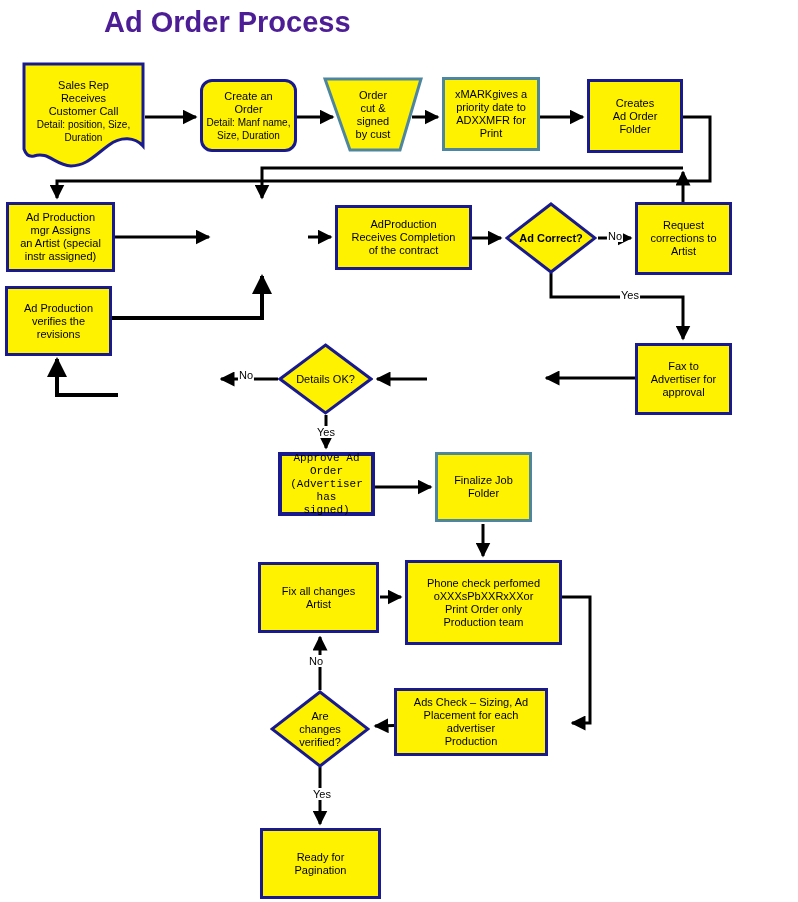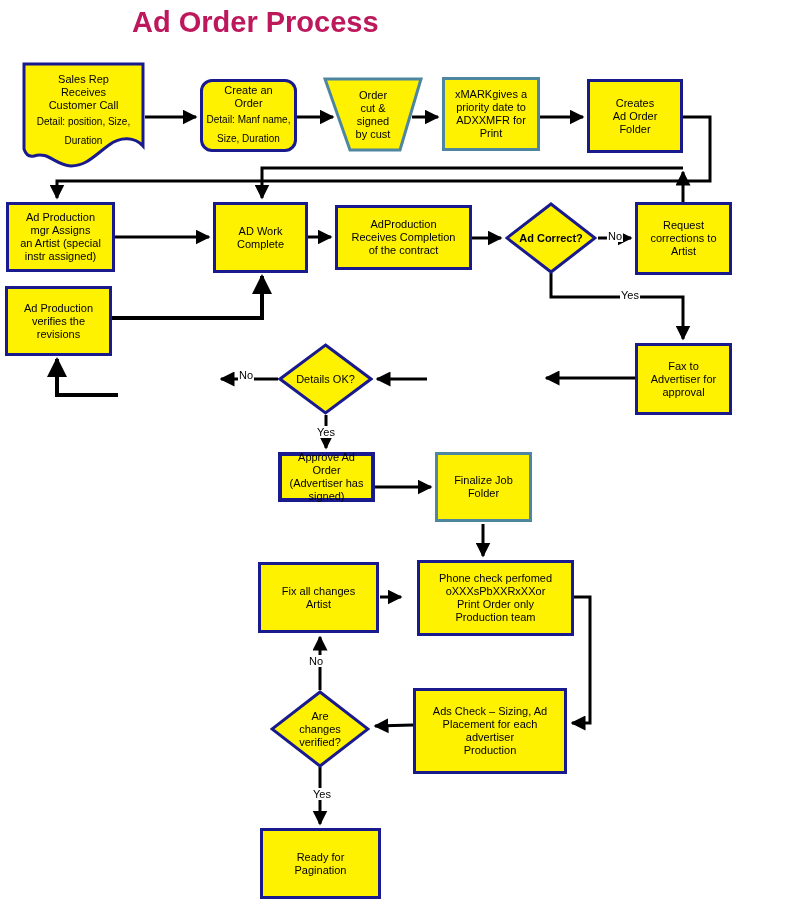--- a/index.html
+++ b/index.html
@@ -1,32 +1,32 @@
 <!DOCTYPE html>
 <html style="--fill: #FFF200; --navy: #1A1A8F; --teal: #4E86A0; --line: #000000;"><head>
 <meta charset="utf-8">
 <style>
   :root{
     --fill:#FFF200; --navy:#1A1A8F; --teal:#4E86A0; --line:#000000;
   }
   html,body{margin:0;padding:0;background:#fff;}
   #canvas{position:relative;width:798px;height:902px;background:#fff;overflow:hidden;
           font-family:"Liberation Sans",sans-serif;}
-  #title{position:absolute;left:132px;top:6px;font-size:29px;font-weight:bold;color:#be185d;
+  #title{position:absolute;left:104px;top:6px;font-size:29px;font-weight:bold;color:#4c1d95;
          white-space:nowrap;letter-spacing:0px;}
   #wires{position:absolute;left:0;top:0;width:798px;height:902px;z-index:1;}
   .node{position:absolute;background:var(--fill);border:3px solid var(--navy);box-sizing:border-box;
         display:flex;flex-direction:column;align-items:center;justify-content:center;
         text-align:center;z-index:2;}
   .node.teal{border-color:var(--teal);}
   .shape{position:absolute;z-index:2;display:flex;flex-direction:column;align-items:center;
          justify-content:center;text-align:center;background:transparent;border:none;box-sizing:border-box;}
   .shape svg.bg{position:absolute;left:0;top:0;}
   .txt{position:relative;font-size:11px;line-height:13px;color:#000;white-space:pre-line;z-index:1;}
-  .detail{font-size:10px;line-height:19px;}
+  .detail{font-size:10px;line-height:13px;}
   .lbl{position:absolute;z-index:3;font-size:11px;line-height:12px;color:#000;background:#fff;
        transform:translate(-50%,-50%);padding:0 1px;white-space:nowrap;}
 </style>
 </head>
 <body>
 
 <div id="canvas">
 
   <div id="title">Ad Order Process</div>
 
@@ -107,24 +107,20 @@
 Folder</div>
   </div>
 
   <div class="node" style="left:6px;top:202px;width:109px;height:70px;">
     <div class="txt">Ad Production
 mgr Assigns
 an Artist (special
 instr assigned)</div>
   </div>
 
-  <div class="node" style="left:213px;top:202px;width:95px;height:71px;">
-    <div class="txt">AD Work
-Complete</div>
-  </div>
 
   <div class="node" style="left:335px;top:205px;width:137px;height:65px;">
     <div class="txt">AdProduction
 Receives Completion
 of the contract</div>
   </div>
 
   <div class="shape" style="left:505px;top:202px;width:92px;height:72px;font-weight:bold;">
     <svg class="bg" width="92" height="72" viewBox="0 0 92 72">
       <polygon points="46,2 90,36 46,70 2,36" style="fill:var(--fill);stroke:var(--navy);stroke-width:3;"></polygon>
@@ -152,54 +148,54 @@
     <div class="txt">Details OK?</div>
   </div>
 
 
   <div class="node" style="left:635px;top:343px;width:97px;height:72px;">
     <div class="txt">Fax to
 Advertiser for
 approval</div>
   </div>
 
-  <div class="node" style="left:278px;top:452px;width:97px;height:50px;border-width:4px;">
+  <div class="node" style="left:278px;top:452px;width:97px;height:64px;border-width:4px;font-family:Liberation Mono, monospace;">
     <div class="txt">Approve Ad
 Order
 (Advertiser has
 signed)</div>
   </div>
 
   <div class="node teal" style="left:435px;top:452px;width:97px;height:70px;">
     <div class="txt">Finalize Job
 Folder</div>
   </div>
 
   <div class="node" style="left:258px;top:562px;width:121px;height:71px;">
     <div class="txt">Fix all changes
 Artist</div>
   </div>
 
-  <div class="node" style="left:405px;top:560px;width:157px;height:76px;margin-left:12px;">
+  <div class="node" style="left:405px;top:560px;width:157px;height:85px;">
     <div class="txt">Phone check perfomed
 oXXXsPbXXRxXXor
 Print Order only
 Production team</div>
   </div>
 
   <div class="shape" style="left:270px;top:690px;width:100px;height:78px;">
     <svg class="bg" width="100" height="78" viewBox="0 0 100 78">
       <polygon points="50,2 98,39 50,76 2,39" style="fill:var(--fill);stroke:var(--navy);stroke-width:3;"></polygon>
     </svg>
     <div class="txt">Are
 changes
 verified?</div>
   </div>
 
-  <div class="node" style="left:413px;top:688px;width:154px;height:86px;">
+  <div class="node" style="left:394px;top:688px;width:154px;height:68px;">
     <div class="txt">Ads Check – Sizing, Ad
 Placement for each
 advertiser
 Production</div>
   </div>
 
   <div class="node" style="left:260px;top:828px;width:121px;height:71px;">
     <div class="txt">Ready for
 Pagination</div>
   </div>

